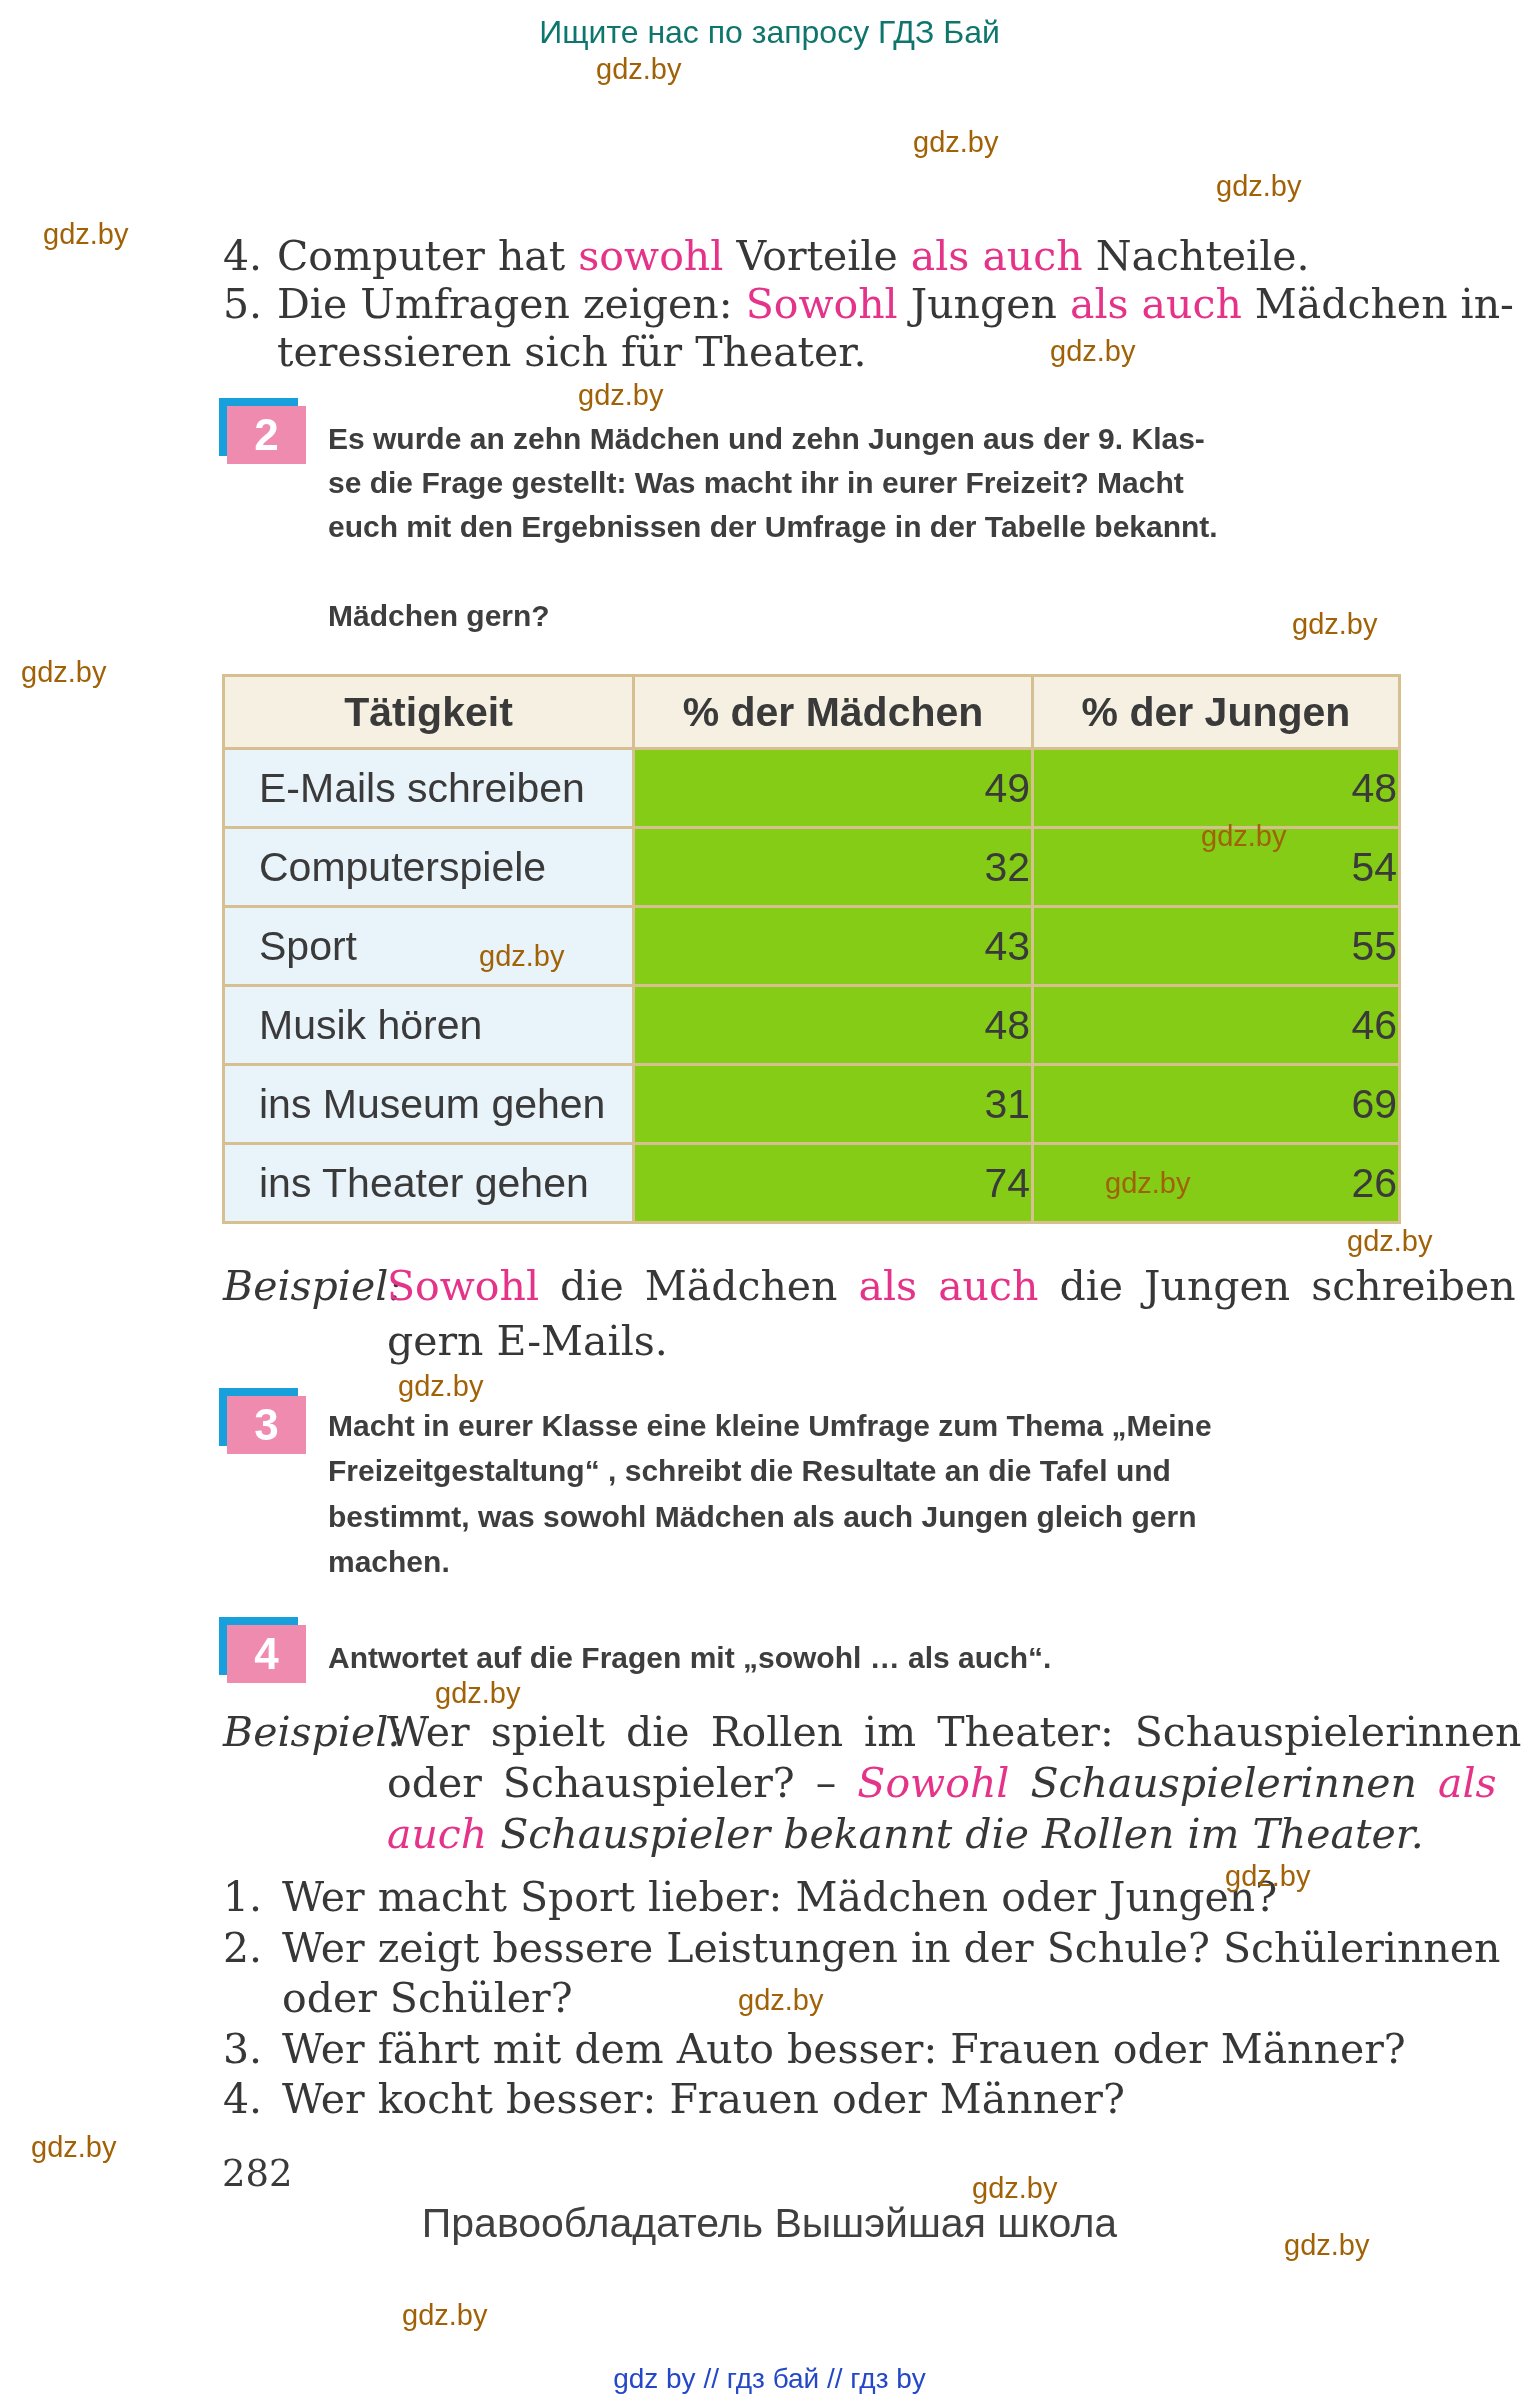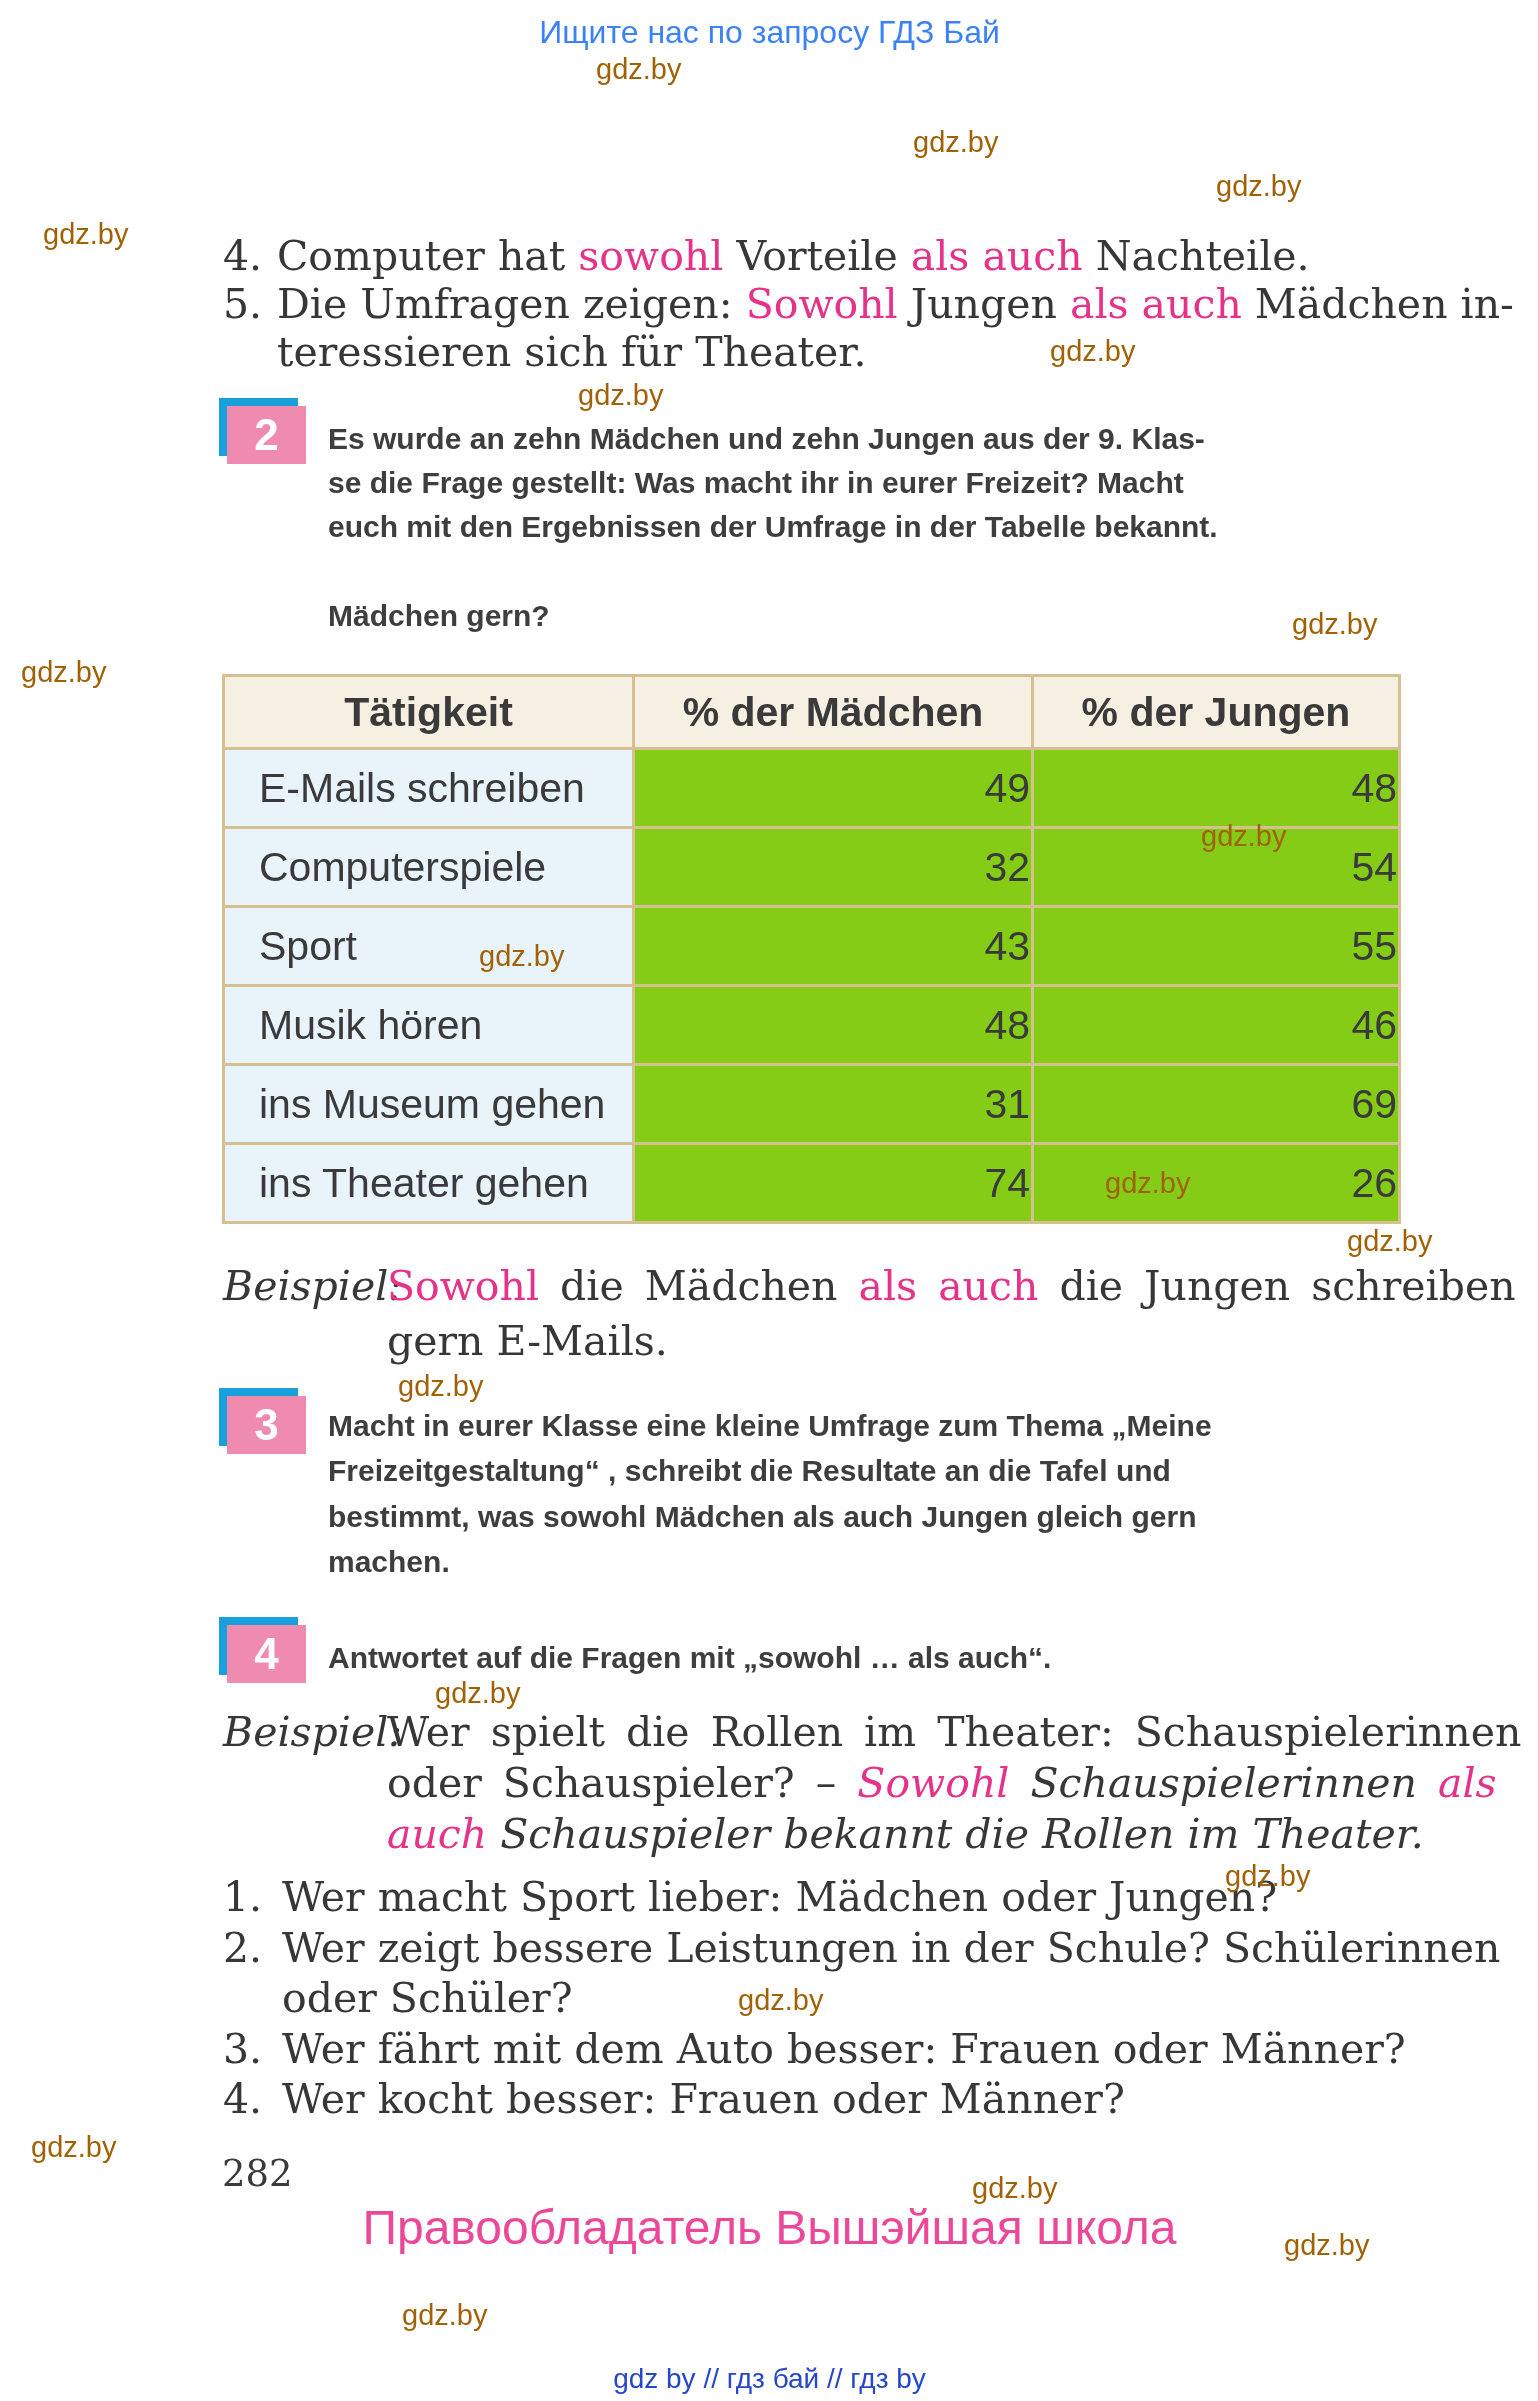--- a/index.html
+++ b/index.html
@@ -9,21 +9,21 @@
     height:2401px;
     background:#ffffff;
     overflow:hidden;
     font-family:"DejaVu Serif", serif;
   }
   .abs { position:absolute; white-space:nowrap; }
 
   .promo {
     left:0; right:0; text-align:center; top:14px;
     font-family:"Liberation Sans", sans-serif;
-    font-size:32px; color:#3b82f6;
+    font-size:32px; color:#0f766e;
   }
   .wm {
     font-family:"Liberation Sans", sans-serif;
     font-size:29px; color:#a16207; z-index:5;
   }
   .serif-line {
     font-family:"DejaVu Serif", serif;
     font-size:41px; line-height:48px; color:#373737;
   }
   .sans-line {
@@ -65,21 +65,21 @@
   }
   table.survey td { height:74px; background:#84cc16; text-align:right; }
   table.survey td.activity {
     background:#e9f3fa; text-align:left; padding-left:34px;
   }
 
   .pagenum { font-family:"DejaVu Serif", serif; font-size:37px; color:#3a3a3a; }
   .copyright {
     left:0; right:0; text-align:center; top:2200px;
     font-family:"Liberation Sans", sans-serif;
-    font-size:48px; color:#ec4899;
+    font-size:41px; color:#404040;
   }
   .footer-links {
     left:0; right:0; text-align:center; top:2363px;
     font-family:"Liberation Sans", sans-serif;
     font-size:28px; color:#2448c8;
   }
 </style>
 </head>
 <body>
 

